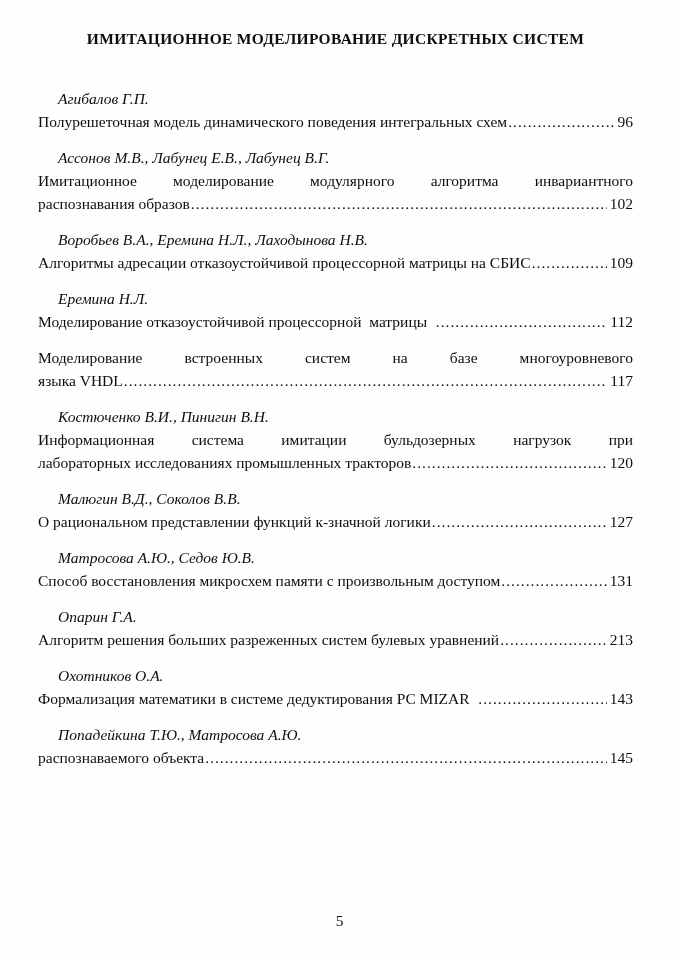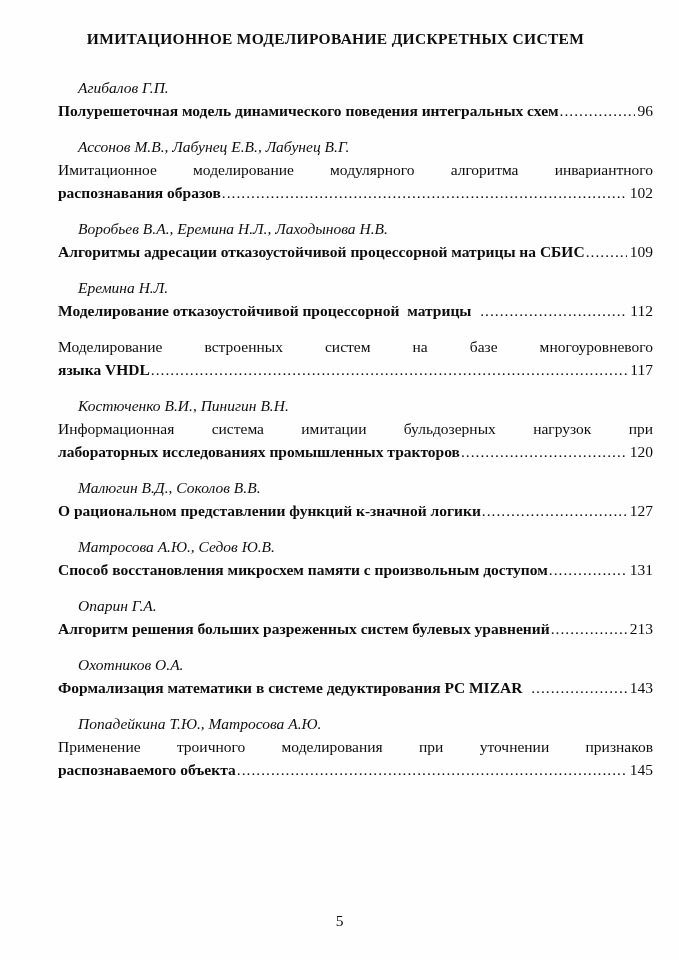--- a/index.html
+++ b/index.html
@@ -13,38 +13,38 @@
     font-family: "Liberation Serif", "DejaVu Serif", serif;
     font-size: 15.5px;
     padding: 30px 46px 0 38px;
     overflow: hidden;
   }
   .doc-title {
     text-align: center;
     font-weight: bold;
     font-size: 15.5px;
     letter-spacing: 0.3px;
-    margin-bottom: 28px;
+    margin-bottom: 39px;
     white-space: nowrap;
   }
-  .toc-list { width: 100%; margin-left: 20px; }
+  .toc-list { width: 100%; }
   .entry { margin-bottom: 13px; line-height: 23px; }
   .authors {
     font-style: italic;
     padding-left: 20px;
   }
   .title-line.justify {
     text-align: justify;
     text-align-last: justify;
   }
   .title-line.last {
     display: flex;
     align-items: baseline;
   }
-  .title-text { flex: none; white-space: pre-wrap; font-weight: bold; }
+  .title-text { flex: none; white-space: pre-wrap; }
   .leader {
     flex: 1 1 auto;
     overflow: hidden;
     white-space: nowrap;
     letter-spacing: 1px;
     margin: 0 3px 0 1px;
     min-width: 8px;
   }
   .leader::after {
     content: "..................................................................................................................................................................................";
@@ -142,21 +142,20 @@
       <div class="entry">
         <div class="authors">Охотников О.А.</div>
         <div class="title-line last">
           <span class="title-text">Формализация математики в системе дедуктирования PC MIZAR  </span>
           <span class="leader"></span>
           <span class="page-num">143</span>
         </div>
       </div>
       <div class="entry">
         <div class="authors">Попадейкина Т.Ю., Матросова А.Ю.</div>
-        <div class="title-line justify">Применение троичного моделирования при уточнении  признаков</div>
         <div class="title-line last">
           <span class="title-text">распознаваемого объекта</span>
           <span class="leader"></span>
           <span class="page-num">145</span>
         </div>
       </div>
     </div>
   <div class="footer">5</div>
 </div>
 

